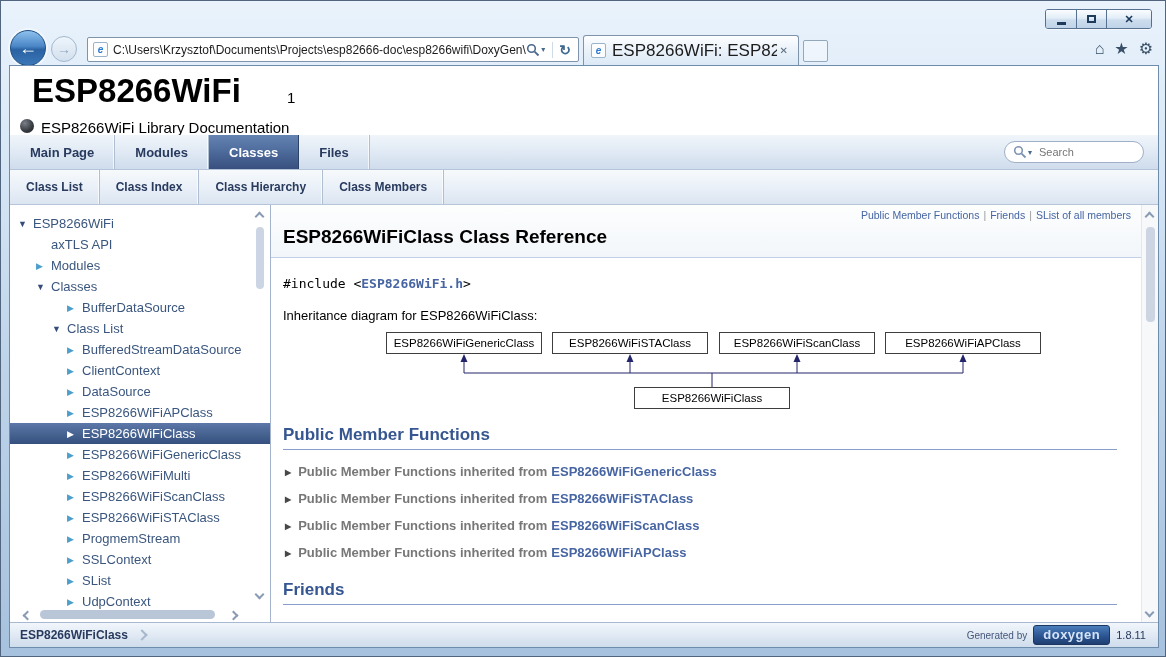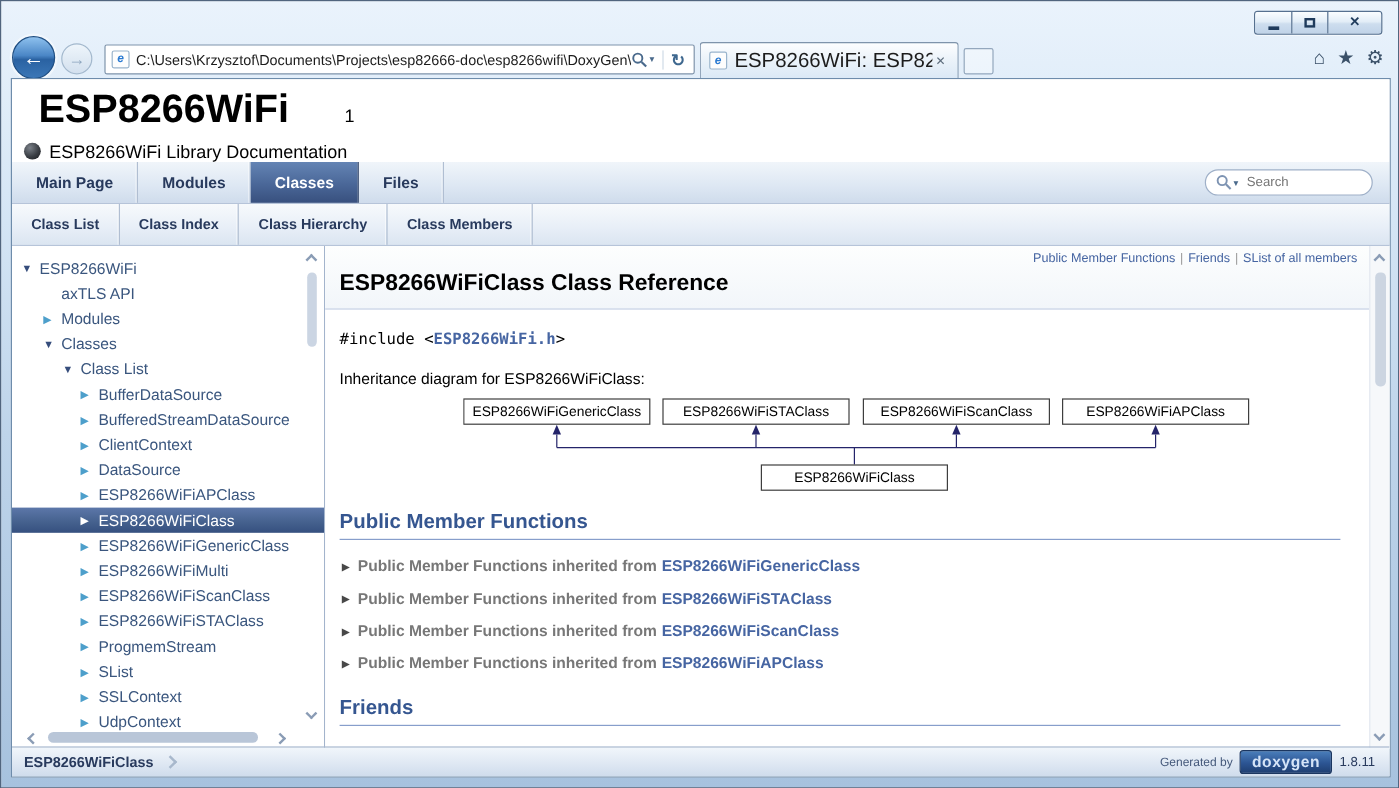--- a/index.html
+++ b/index.html
@@ -254,34 +254,34 @@
     </div>
 
     <div class="main">
 
       <div class="sidebar">
         <div class="tree">
           <div class="ti l0"><span class="ar d">▼</span><span>ESP8266WiFi</span></div>
           <div class="ti l1"><span class="ar"></span><span>axTLS API</span></div>
           <div class="ti l1"><span class="ar r">▶</span><span>Modules</span></div>
           <div class="ti l1"><span class="ar d">▼</span><span>Classes</span></div>
+          <div class="ti l3"><span class="ar r">▶</span><span>BufferDataSource</span></div>
           <div class="ti l2"><span class="ar d">▼</span><span>Class List</span></div>
-          <div class="ti l3"><span class="ar r">▶</span><span>BufferDataSource</span></div>
           <div class="ti l3"><span class="ar r">▶</span><span>BufferedStreamDataSource</span></div>
           <div class="ti l3"><span class="ar r">▶</span><span>ClientContext</span></div>
           <div class="ti l3"><span class="ar r">▶</span><span>DataSource</span></div>
           <div class="ti l3"><span class="ar r">▶</span><span>ESP8266WiFiAPClass</span></div>
           <div class="ti l3 sel"><span class="ar r">▶</span><span>ESP8266WiFiClass</span></div>
           <div class="ti l3"><span class="ar r">▶</span><span>ESP8266WiFiGenericClass</span></div>
           <div class="ti l3"><span class="ar r">▶</span><span>ESP8266WiFiMulti</span></div>
           <div class="ti l3"><span class="ar r">▶</span><span>ESP8266WiFiScanClass</span></div>
           <div class="ti l3"><span class="ar r">▶</span><span>ESP8266WiFiSTAClass</span></div>
           <div class="ti l3"><span class="ar r">▶</span><span>ProgmemStream</span></div>
+          <div class="ti l3"><span class="ar r">▶</span><span>SSLContext</span></div>
           <div class="ti l3"><span class="ar r">▶</span><span>SList</span></div>
-          <div class="ti l3"><span class="ar r">▶</span><span>SSLContext</span></div>
           <div class="ti l3"><span class="ar r">▶</span><span>UdpContext</span></div>
         </div>
         <div class="sb-v">
           <span class="chev up top"></span>
           <span class="thumb"></span>
           <span class="chev down bot"></span>
         </div>
         <div class="sb-h">
           <span class="chev left lft"></span>
           <span class="thumb"></span>

